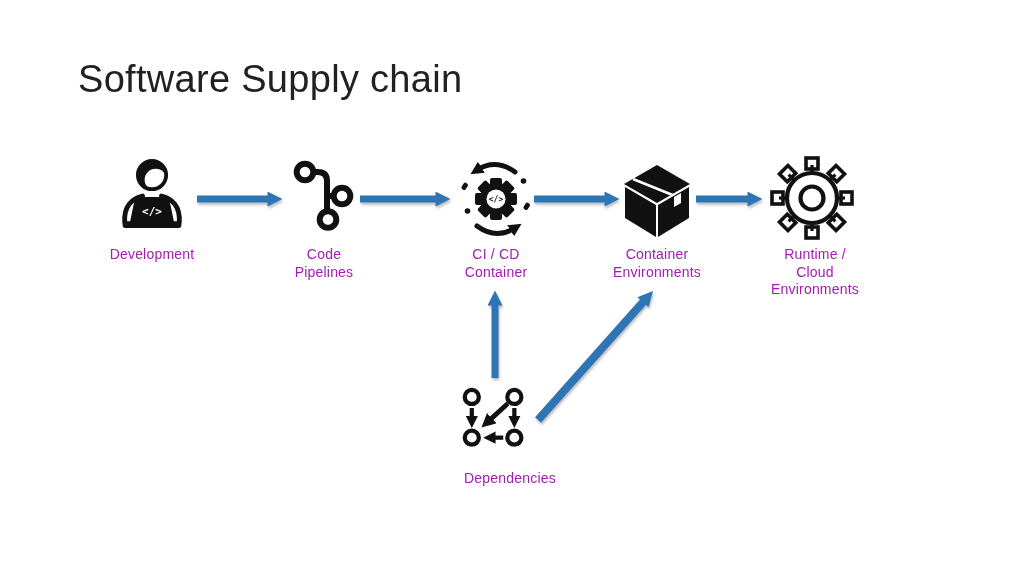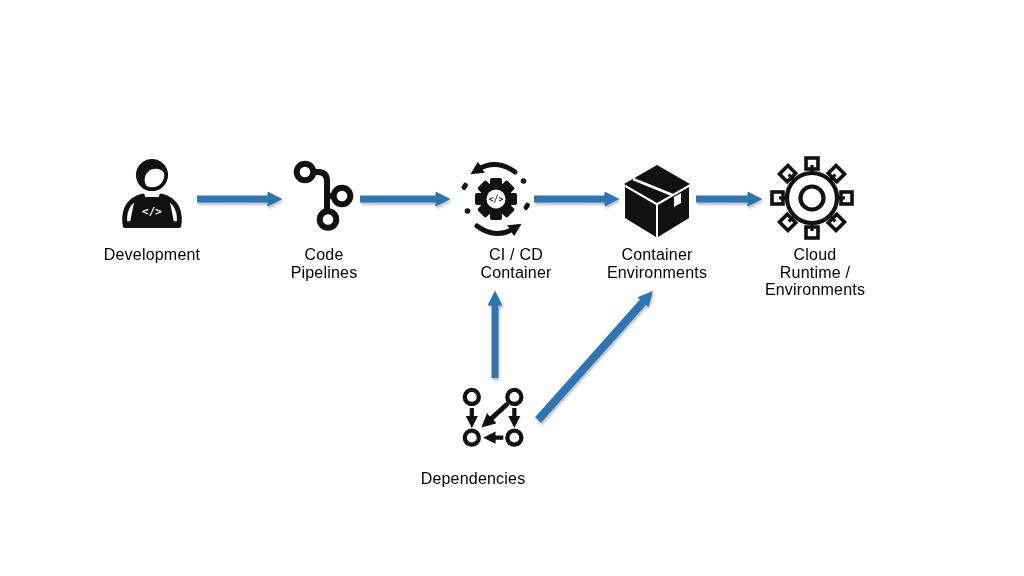--- a/index.html
+++ b/index.html
@@ -7,32 +7,33 @@
     position:relative;width:1024px;height:576px;background:#ffffff;
     overflow:hidden;font-family:"Liberation Sans",sans-serif;
   }
   .slide-title{
     position:absolute;left:78px;top:58px;font-size:38px;font-weight:400;
     color:#212121;letter-spacing:.3px;white-space:nowrap;
   }
   .node{position:absolute;}
   .node-icon{position:absolute;}
   .node-label{
-    position:absolute;width:160px;text-align:center;font-size:16px;
-    line-height:17.5px;color:#000000;letter-spacing:.2px;
+    position:absolute;width:160px;text-align:center;font-size:14px;
+    line-height:17.5px;color:#a21caf;letter-spacing:.2px;
   }
   .node-label span{display:block;}
   svg{display:block;}
   .arrows{position:absolute;left:0;top:0;}
 </style>
 </head>
 <body>
 
 <div class="slide">
 
+  <div class="slide-title">Software Supply chain</div>
 
   <svg class="arrows" width="1024" height="576" viewBox="0 0 1024 576">
     <defs>
       <marker id="ab" viewBox="0 0 10 10" refX="1" refY="5" markerWidth="16" markerHeight="15" orient="auto" markerUnits="userSpaceOnUse">
         <path d="M0,0 L10,5 L0,10 Z" fill="#2e75b6"></path>
       </marker>
       <filter id="ashadow" x="-30%" y="-30%" width="160%" height="160%">
         <feDropShadow dx="1" dy="2.4" stdDeviation="1.3" flood-color="#8a8a8a" flood-opacity="0.55"></feDropShadow>
       </filter>
     </defs>
@@ -111,21 +112,21 @@
         <path d="M62,18 Q43,4 24,16" marker-end="url(#kb)"></path>
         <path d="M24,72 Q43,86 62,74" marker-end="url(#kb)"></path>
       </g>
       <g fill="#111">
         <rect x="8" y="30" width="7.5" height="4.8" rx="2" transform="rotate(-58,11.7,32.4)"></rect>
         <circle cx="14.5" cy="57" r="2.8"></circle>
         <rect x="70" y="50" width="7.5" height="4.8" rx="2" transform="rotate(-58,73.7,52.4)"></rect>
         <circle cx="70.5" cy="27" r="2.8"></circle>
       </g>
     </svg>
-    <div class="node-label" style="left:436px;top:246px;">
+    <div class="node-label" style="left:416px;top:246px;">
       <span>CI / CD</span>
       <span>Container</span>
     </div>
   </div>
 
   <div class="node">
     <svg class="node-icon" style="left:617px;top:159px;" width="80" height="80" viewBox="0 0 80 80">
 
       <polygon points="40,6 73,25 40,44 7,25" fill="#111"></polygon>
       <line x1="16" y1="20" x2="58" y2="37" stroke="#fff" stroke-width="2.6"></line>
@@ -155,22 +156,22 @@
       <use href="#pin" transform="rotate(90,45,46)"></use>
       <use href="#pin" transform="rotate(135,45,46)"></use>
       <use href="#pin" transform="rotate(180,45,46)"></use>
       <use href="#pin" transform="rotate(225,45,46)"></use>
       <use href="#pin" transform="rotate(270,45,46)"></use>
       <use href="#pin" transform="rotate(315,45,46)"></use>
       <circle cx="45" cy="46" r="25" fill="#fff" stroke="#111" stroke-width="4.2"></circle>
       <circle cx="45" cy="46" r="11.5" fill="#fff" stroke="#111" stroke-width="4.2"></circle>
     </svg>
     <div class="node-label" style="left:735px;top:246px;">
+      <span>Runtime /</span>
       <span>Cloud</span>
-      <span>Runtime /</span>
       <span>Environments</span>
     </div>
   </div>
 
   <div class="node">
     <svg class="node-icon" style="left:457px;top:384px;" width="74" height="74" viewBox="0 0 80 80">
       <defs>
         <marker id="db" viewBox="0 0 10 10" refX="5" refY="5" markerWidth="2.9" markerHeight="2.9" orient="auto">
           <path d="M0,0 L10,5 L0,10 Z" fill="#111"></path>
         </marker>
@@ -181,18 +182,18 @@
         <circle cx="16" cy="58" r="7.6"></circle>
         <circle cx="62" cy="58" r="7.6"></circle>
       </g>
       <g stroke="#111" stroke-width="4.6" fill="none">
         <line x1="16" y1="26" x2="16" y2="41" marker-end="url(#db)"></line>
         <line x1="62" y1="26" x2="62" y2="41" marker-end="url(#db)"></line>
         <line x1="55" y1="21" x2="32" y2="42" stroke-width="5.2" marker-end="url(#db)"></line>
         <line x1="50" y1="58" x2="35" y2="58" marker-end="url(#db)"></line>
       </g>
     </svg>
-    <div class="node-label" style="left:393px;top:470px;">
+    <div class="node-label" style="left:430px;top:470px;">
       <span>Dependencies</span>
     </div>
   </div>
 
 </div>
 
 </body></html>

